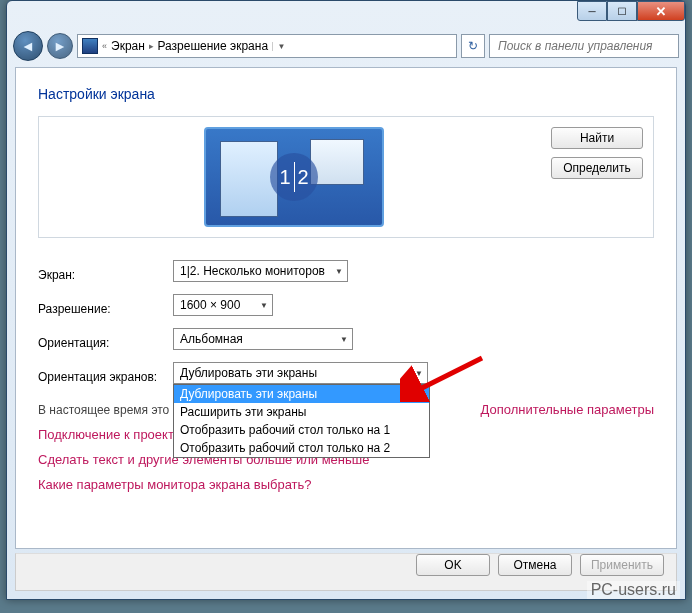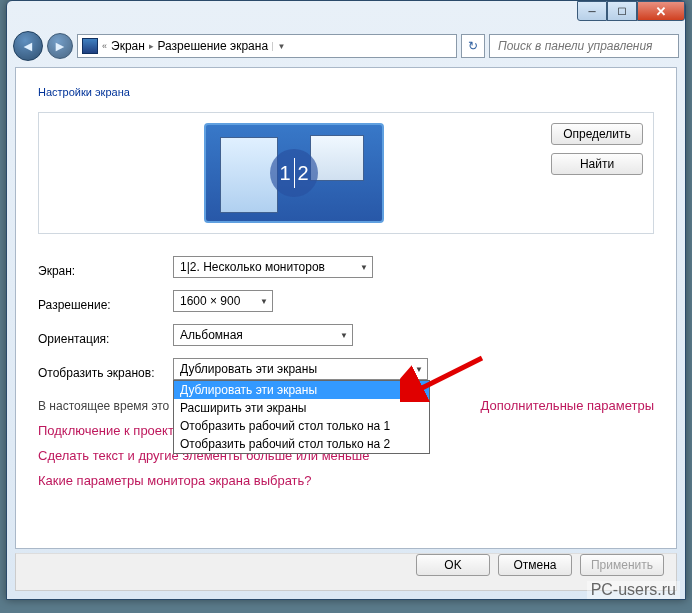--- a/index.html
+++ b/index.html
@@ -13,35 +13,35 @@
 .nav{height:34px;display:flex;align-items:center;padding:0 6px;gap:4px}
 .nav-btn{width:30px;height:30px;border-radius:50%;background:radial-gradient(circle at 40% 30%,#6090c0,#305070);border:1px solid #204060;display:flex;align-items:center;justify-content:center;color:#e0f0ff;font-size:14px;cursor:pointer}
 .nav-btn.fwd{width:26px;height:26px;opacity:.85}
 .addr{flex:1;height:24px;background:#fff;border:1px solid #8a9aaa;display:flex;align-items:center;padding:0 4px;gap:4px;font-size:12px}
 .addr-icon{width:16px;height:16px;background:linear-gradient(#4080c0,#204080);border:1px solid #103060}
 .addr-sep{color:#666;font-size:9px}
 .addr-drop{width:14px;text-align:center;color:#555;font-size:8px;border-left:1px solid #ccc;padding-left:4px;cursor:pointer}
 .refresh{width:24px;height:24px;background:#fff;border:1px solid #8a9aaa;display:flex;align-items:center;justify-content:center;color:#3060a0;cursor:pointer}
 .search{width:190px;height:24px;background:#fff;border:1px solid #8a9aaa;padding:0 8px;font-size:12px;font-style:italic;color:#888}
 .content{position:absolute;top:66px;left:8px;right:8px;bottom:50px;background:#fff;border:1px solid #aab8c8;padding:18px 22px;overflow:hidden}
-.page-title{color:#003399;font-size:11px;font-weight:normal;margin-bottom:14px}
+.page-title{color:#003399;font-size:14px;font-weight:normal;margin-bottom:14px}
 .preview-row{display:flex;align-items:flex-start;gap:12px;border:1px solid #d0d8e0;padding:10px;margin-bottom:22px}
 .monitors{width:180px;height:100px;background:linear-gradient(#3878c8,#2858a8);border:2px solid #60a0e0;border-radius:4px;margin:0 auto;position:relative;display:flex;align-items:center;justify-content:center}
 .mon{position:absolute;background:linear-gradient(#e0f0ff,#b0d0f0);border:1px solid #406090}
 .mon1{width:58px;height:76px;left:14px;top:12px}
 .mon2{width:54px;height:46px;left:104px;top:10px;background:linear-gradient(#f0f8ff,#d0e0f0)}
 .mon-num{position:absolute;top:50%;left:50%;transform:translate(-50%,-50%);width:48px;height:48px;border-radius:50%;background:rgba(40,80,160,.65);display:flex;align-items:center;justify-content:center;color:#fff;font-size:20px;font-weight:normal}
 .mon-num .sep{display:inline-block;width:1px;height:30px;background:#fff;margin:0 3px;vertical-align:middle}
 .side-btns{margin-left:auto;display:flex;flex-direction:column;gap:8px}
 .btn{min-width:92px;height:22px;background:linear-gradient(#fdfdfd,#e8e8e8);border:1px solid #9a9a9a;border-radius:3px;font-size:12px;cursor:pointer;padding:0 10px}
 .form-row{display:flex;align-items:flex-end;margin-bottom:12px}
 .form-label{width:135px;font-size:12px;color:#000}
 .select{height:22px;background:#fff;border:1px solid #8a8a8a;display:flex;align-items:center;padding:0 4px 0 6px;font-size:12px;cursor:pointer;position:relative}
 .select .arrow{margin-left:auto;font-size:8px;color:#444;padding-left:6px}
-.sel-screen{width:200px}
+.sel-screen{width:175px}
 .sel-res{width:100px}
 .sel-orient{width:180px}
 .sel-multi{width:255px;background:#fff}
 .dropdown{position:absolute;top:21px;left:-1px;width:257px;background:#fff;border:1px solid #666;z-index:10}
 .dd-item{padding:2px 6px;font-size:12px;cursor:pointer}
 .dd-item.sel{background:#3399ff;color:#fff}
 .note-row{font-size:12px;color:#444;margin-top:18px;display:flex;justify-content:space-between;align-items:center}
 .link{color:#be185d;cursor:pointer;font-size:13px}
 .link-row{margin-top:10px}
 .footer{position:absolute;bottom:8px;left:8px;right:8px;height:38px;background:#f0f0f0;border:1px solid #ccc;border-top:1px solid #ddd;display:flex;align-items:flex-start;justify-content:flex-end;gap:8px;padding:0 12px}
@@ -82,22 +82,22 @@
 
     <div class="preview-row">
       <div style="flex:1;display:flex;justify-content:center">
         <div class="monitors">
           <div class="mon mon1"></div>
           <div class="mon mon2"></div>
           <div class="mon-num">1<span class="sep"></span>2</div>
         </div>
       </div>
       <div class="side-btns">
+        <button class="btn">Найти</button>
         <button class="btn">Определить</button>
-        <button class="btn">Найти</button>
       </div>
     </div>
 
     <div class="form-row">
       <div class="form-label">Экран:</div>
       <div class="select sel-screen">
         <span>1|2. Несколько мониторов</span>
           <span class="arrow">▼</span>
       </div>
     </div>
@@ -112,21 +112,21 @@
 
     <div class="form-row">
       <div class="form-label">Ориентация:</div>
       <div class="select sel-orient">
         <span>Альбомная</span>
           <span class="arrow">▼</span>
       </div>
     </div>
 
     <div class="form-row" style="position:relative">
-      <div class="form-label">Отобразить экранов:</div>
+      <div class="form-label">Ориентация экранов:</div>
       <div class="select sel-multi">
         <span>Дублировать эти экраны</span>
           <span class="arrow">▼</span>
         <div class="dropdown">
           <div class="dd-item sel">Дублировать эти экраны</div>
           <div class="dd-item">Расширить эти экраны</div>
           <div class="dd-item">Отобразить рабочий стол только на 1</div>
           <div class="dd-item">Отобразить рабочий стол только на 2</div>
         </div>
       </div>

